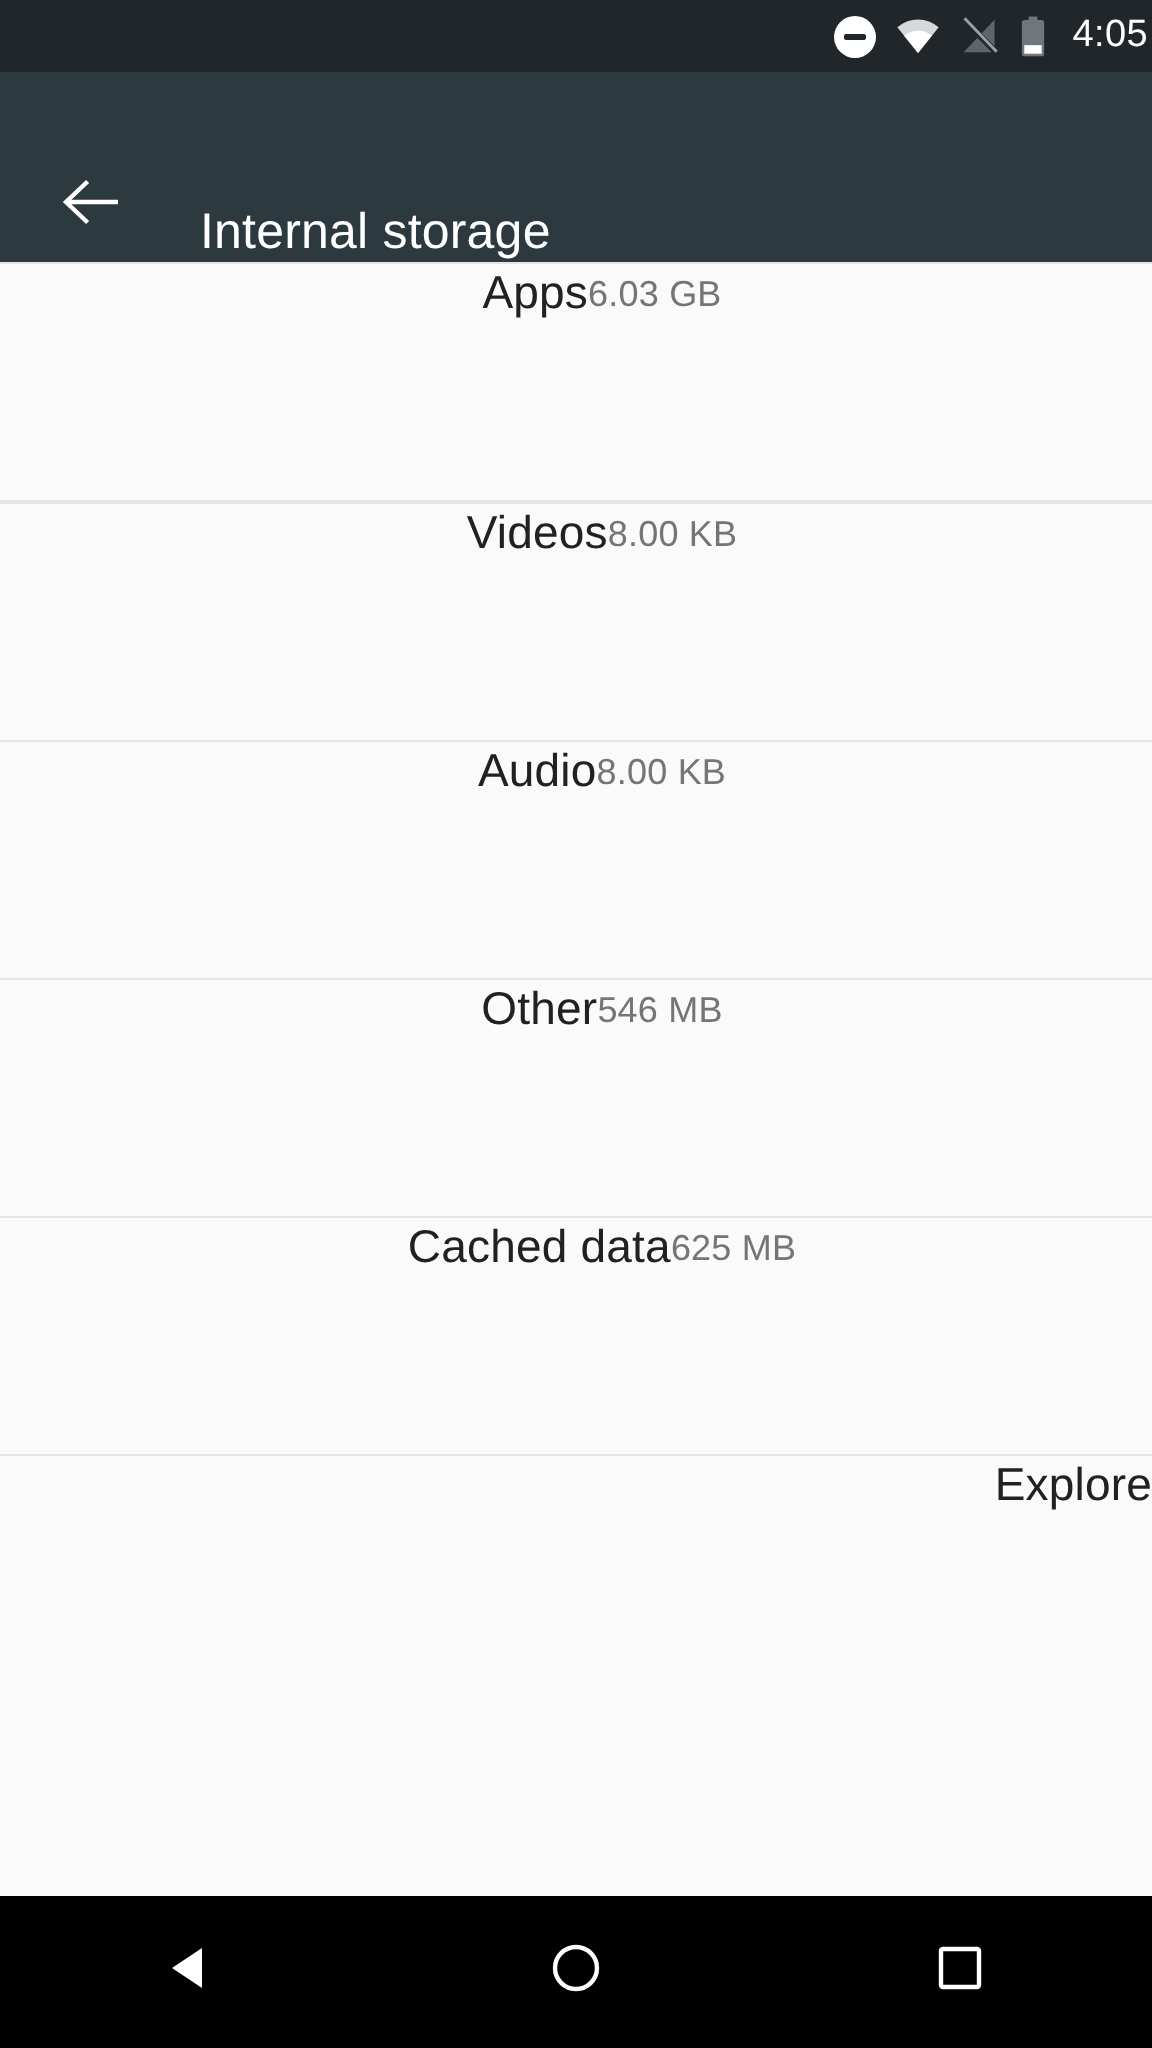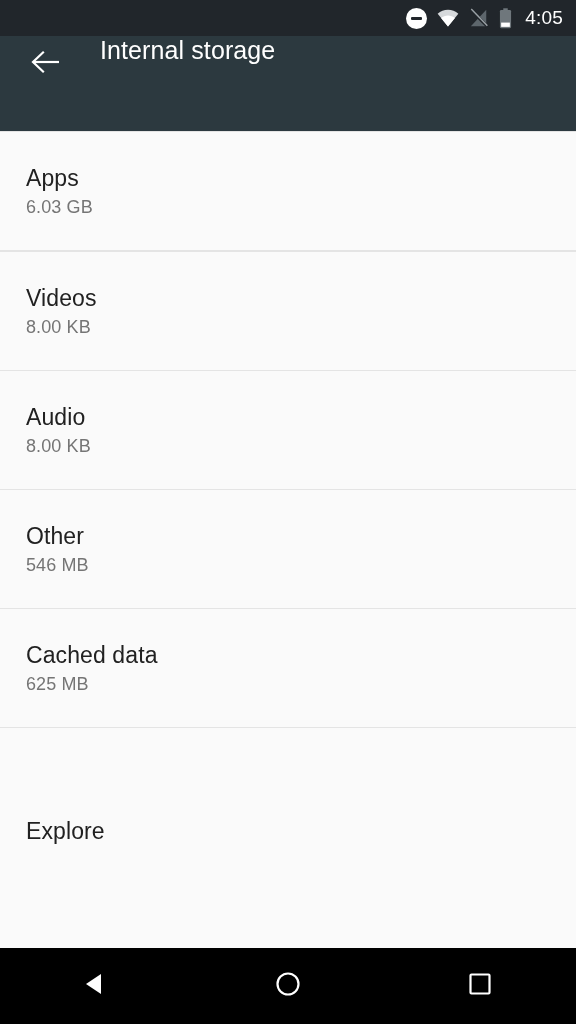--- a/index.html
+++ b/index.html
@@ -10,56 +10,56 @@
     -webkit-font-smoothing:antialiased;
     overflow:hidden;
   }
   #screen { position:relative; width:576px; height:1024px; background:#fafafa; }
 
   
   .status-bar{
     position:absolute; top:0; left:0; width:576px; height:36px;
     background:#21262b;
     display:flex; align-items:center; justify-content:flex-end;
-    padding-right:13px; gap:10px;
+    padding-right:2px; gap:10px;
   }
   .sb-icon{ display:flex; align-items:center; justify-content:center; }
   .dnd-icon{ width:21px; height:21px; border-radius:50%; background:#ffffff;
              display:flex; align-items:center; justify-content:center; }
   .dnd-icon .bar{ width:11px; height:3px; background:#21262b; border-radius:1px; }
   .status-time{
     color:#ffffff; font-size:19px; letter-spacing:.2px;
     margin-left:3px; font-family:"Liberation Sans", sans-serif;
   }
 
   
   .app-bar{
     position:absolute; top:36px; left:0; width:576px; height:95px;
     background:#2c393f;
-    display:flex; align-items:flex-start;
+    display:flex; align-items:flex-end;
   }
   .back-btn{
     width:56px; height:56px; margin-left:18px;
     display:flex; align-items:center; justify-content:center;
     cursor:pointer;
   }
   .app-title{
     color:#ffffff; font-size:25px; margin-left:26px;
     letter-spacing:.1px; white-space:nowrap;
   }
 
   
   .list{
     position:absolute; top:131px; left:0; width:576px; height:817px;
     background:#fafafa; overflow:hidden;
   }
   .divider{ width:100%; height:1px; background:#e4e4e4; }
   .row{
     height:118px; padding-left:26px;
-    display:flex; flex-direction:column; justify-content:center;
+    display:flex; flex-direction:row; justify-content:center;
     background:#fafafa; cursor:pointer;
   }
   .row.no-sub{ justify-content:flex-end; }
   .row-title{ font-size:23px; color:#212121; line-height:1.25; letter-spacing:.1px; }
   .row-sub{ font-size:18px; color:#757575; margin-top:5px; letter-spacing:.1px; }
 
   
   .nav-bar{
     position:absolute; bottom:0; left:0; width:576px; height:76px;
     background:#000000; display:flex; align-items:center; justify-content:space-around;

